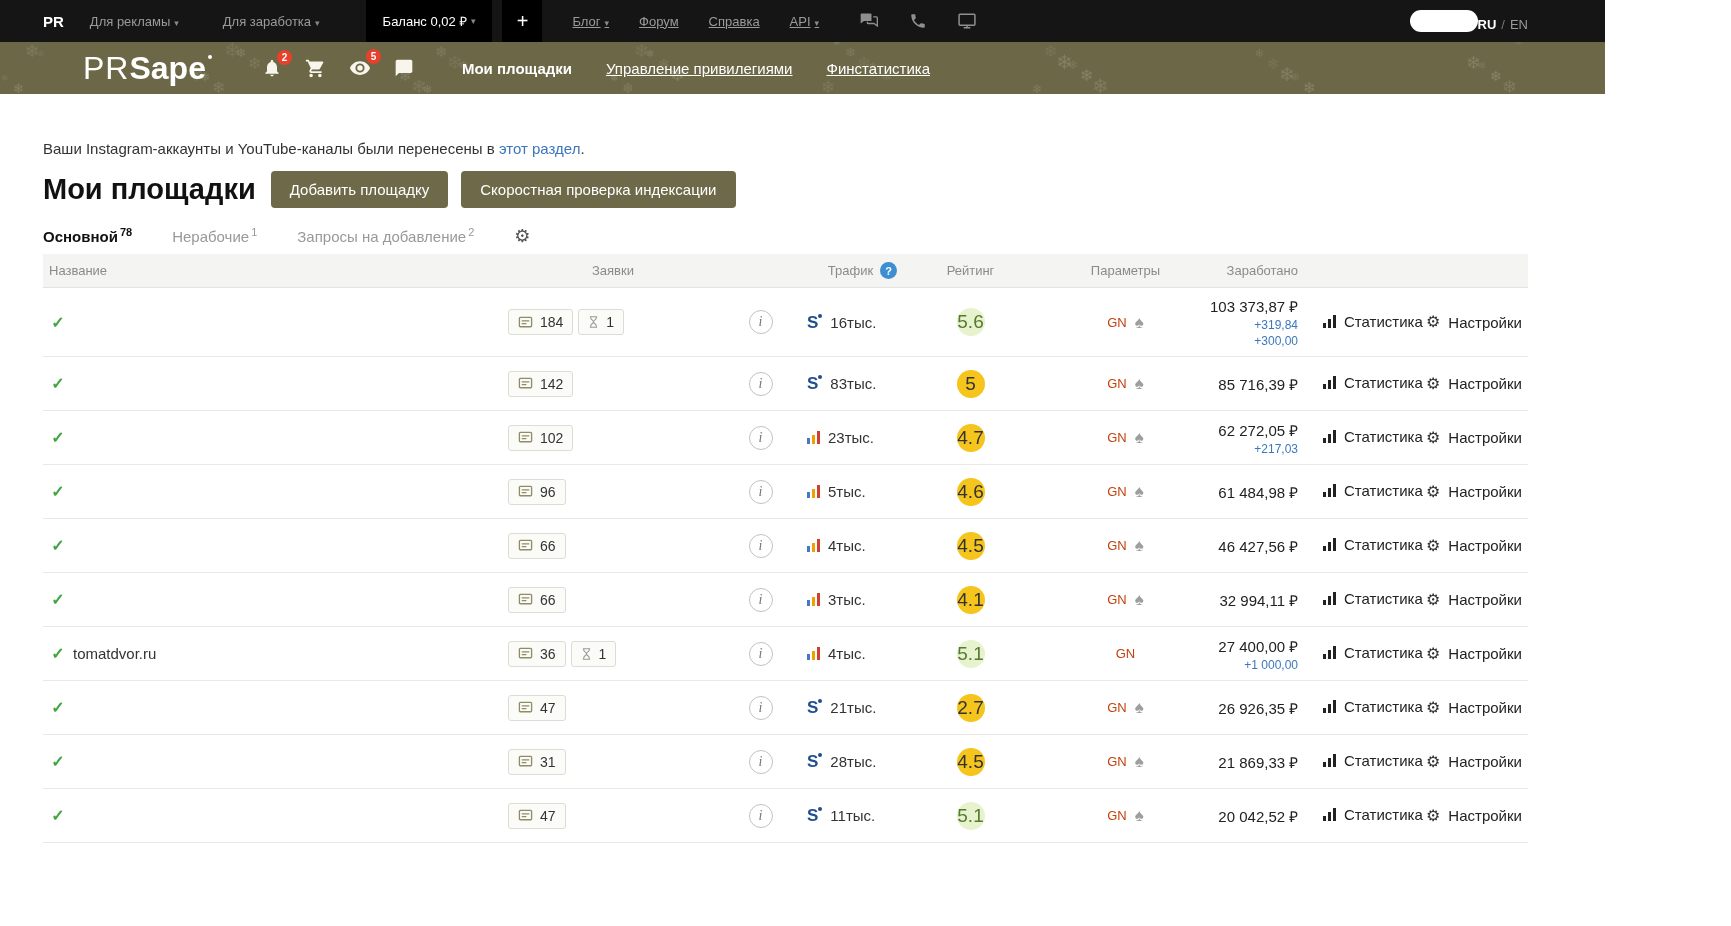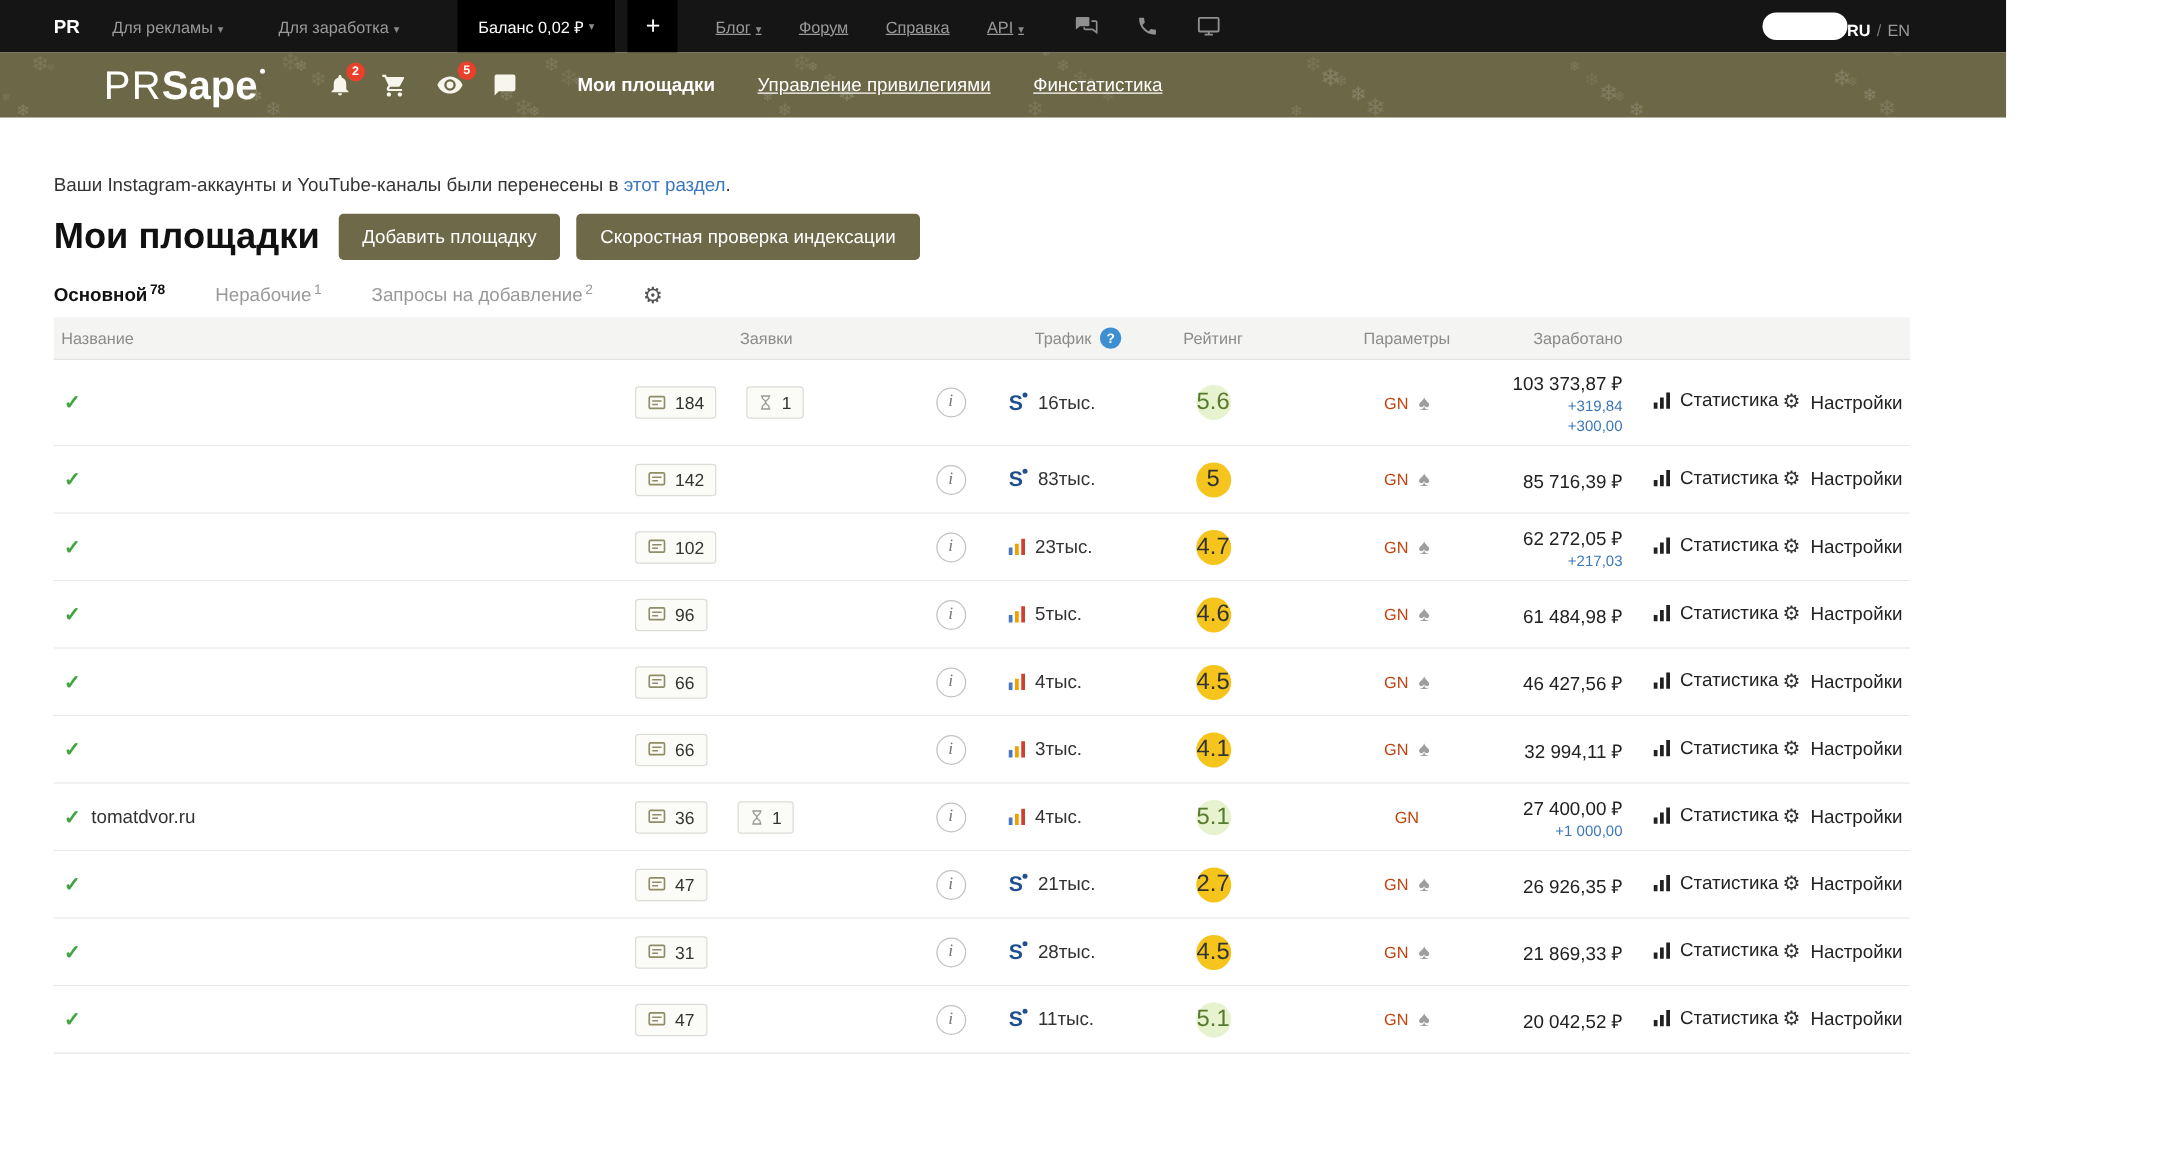--- a/index.html
+++ b/index.html
@@ -68,21 +68,21 @@
   .th-traffic { display: flex; align-items: center; justify-content: center; gap: 7px; padding-left: 14px; }
   .help-badge { width: 17px; height: 17px; border-radius: 50%; background: #3d8fd1; color: #fff; font-size: 11px; font-weight: bold; display: inline-flex; align-items: center; justify-content: center; cursor: pointer; }
   .th-rating { text-align: center; }
   .th-params { text-align: center; padding-left: 50px; }
   .th-earned { text-align: right; }
 
   .trow { min-height: 54px; border-bottom: 1px solid #e8e8e8; background: #fff; padding: 8px 0; }
   .c-status { text-align: center; }
   .check { color: #3fa53f; font-size: 16px; font-weight: bold; }
   .c-name { font-size: 15px; color: #333; cursor: pointer; }
-  .c-bids { display: flex; align-items: center; gap: 24px; padding-left: 40px; }
+  .c-bids { display: flex; align-items: center; gap: 5px; padding-left: 40px; }
   .chip { display: inline-flex; align-items: center; gap: 7px; height: 26px; padding: 0 9px; border: 1px solid #dcdcd6; border-radius: 3px; background: #fbfbf8; font-size: 14px; color: #333; cursor: pointer; }
   .c-info { display: flex; justify-content: center; padding-left: 60px; }
   .info-ico { width: 24px; height: 24px; border-radius: 50%; border: 1px solid #c2c2c2; color: #777; font-family: "Liberation Serif", serif; font-style: italic; font-size: 14px; display: flex; align-items: center; justify-content: center; cursor: pointer; }
   .c-traffic { display: flex; align-items: center; gap: 8px; padding-left: 14px; font-size: 15px; color: #333; }
   .tr-s { color: #1f4f8f; font-weight: bold; font-size: 17px; line-height: 1; position: relative; padding-right: 4px; }
   .tr-s::after { content: ""; position: absolute; top: 0; right: 0; width: 4px; height: 4px; border-radius: 50%; background: #1f4f8f; }
   .tr-bars { display: inline-flex; align-items: flex-end; gap: 2px; height: 13px; }
   .tr-bars i { width: 3px; display: block; }
   .tr-bars i:nth-child(1) { height: 6px; background: #4878c0; }
   .tr-bars i:nth-child(2) { height: 9px; background: #f0a000; }

